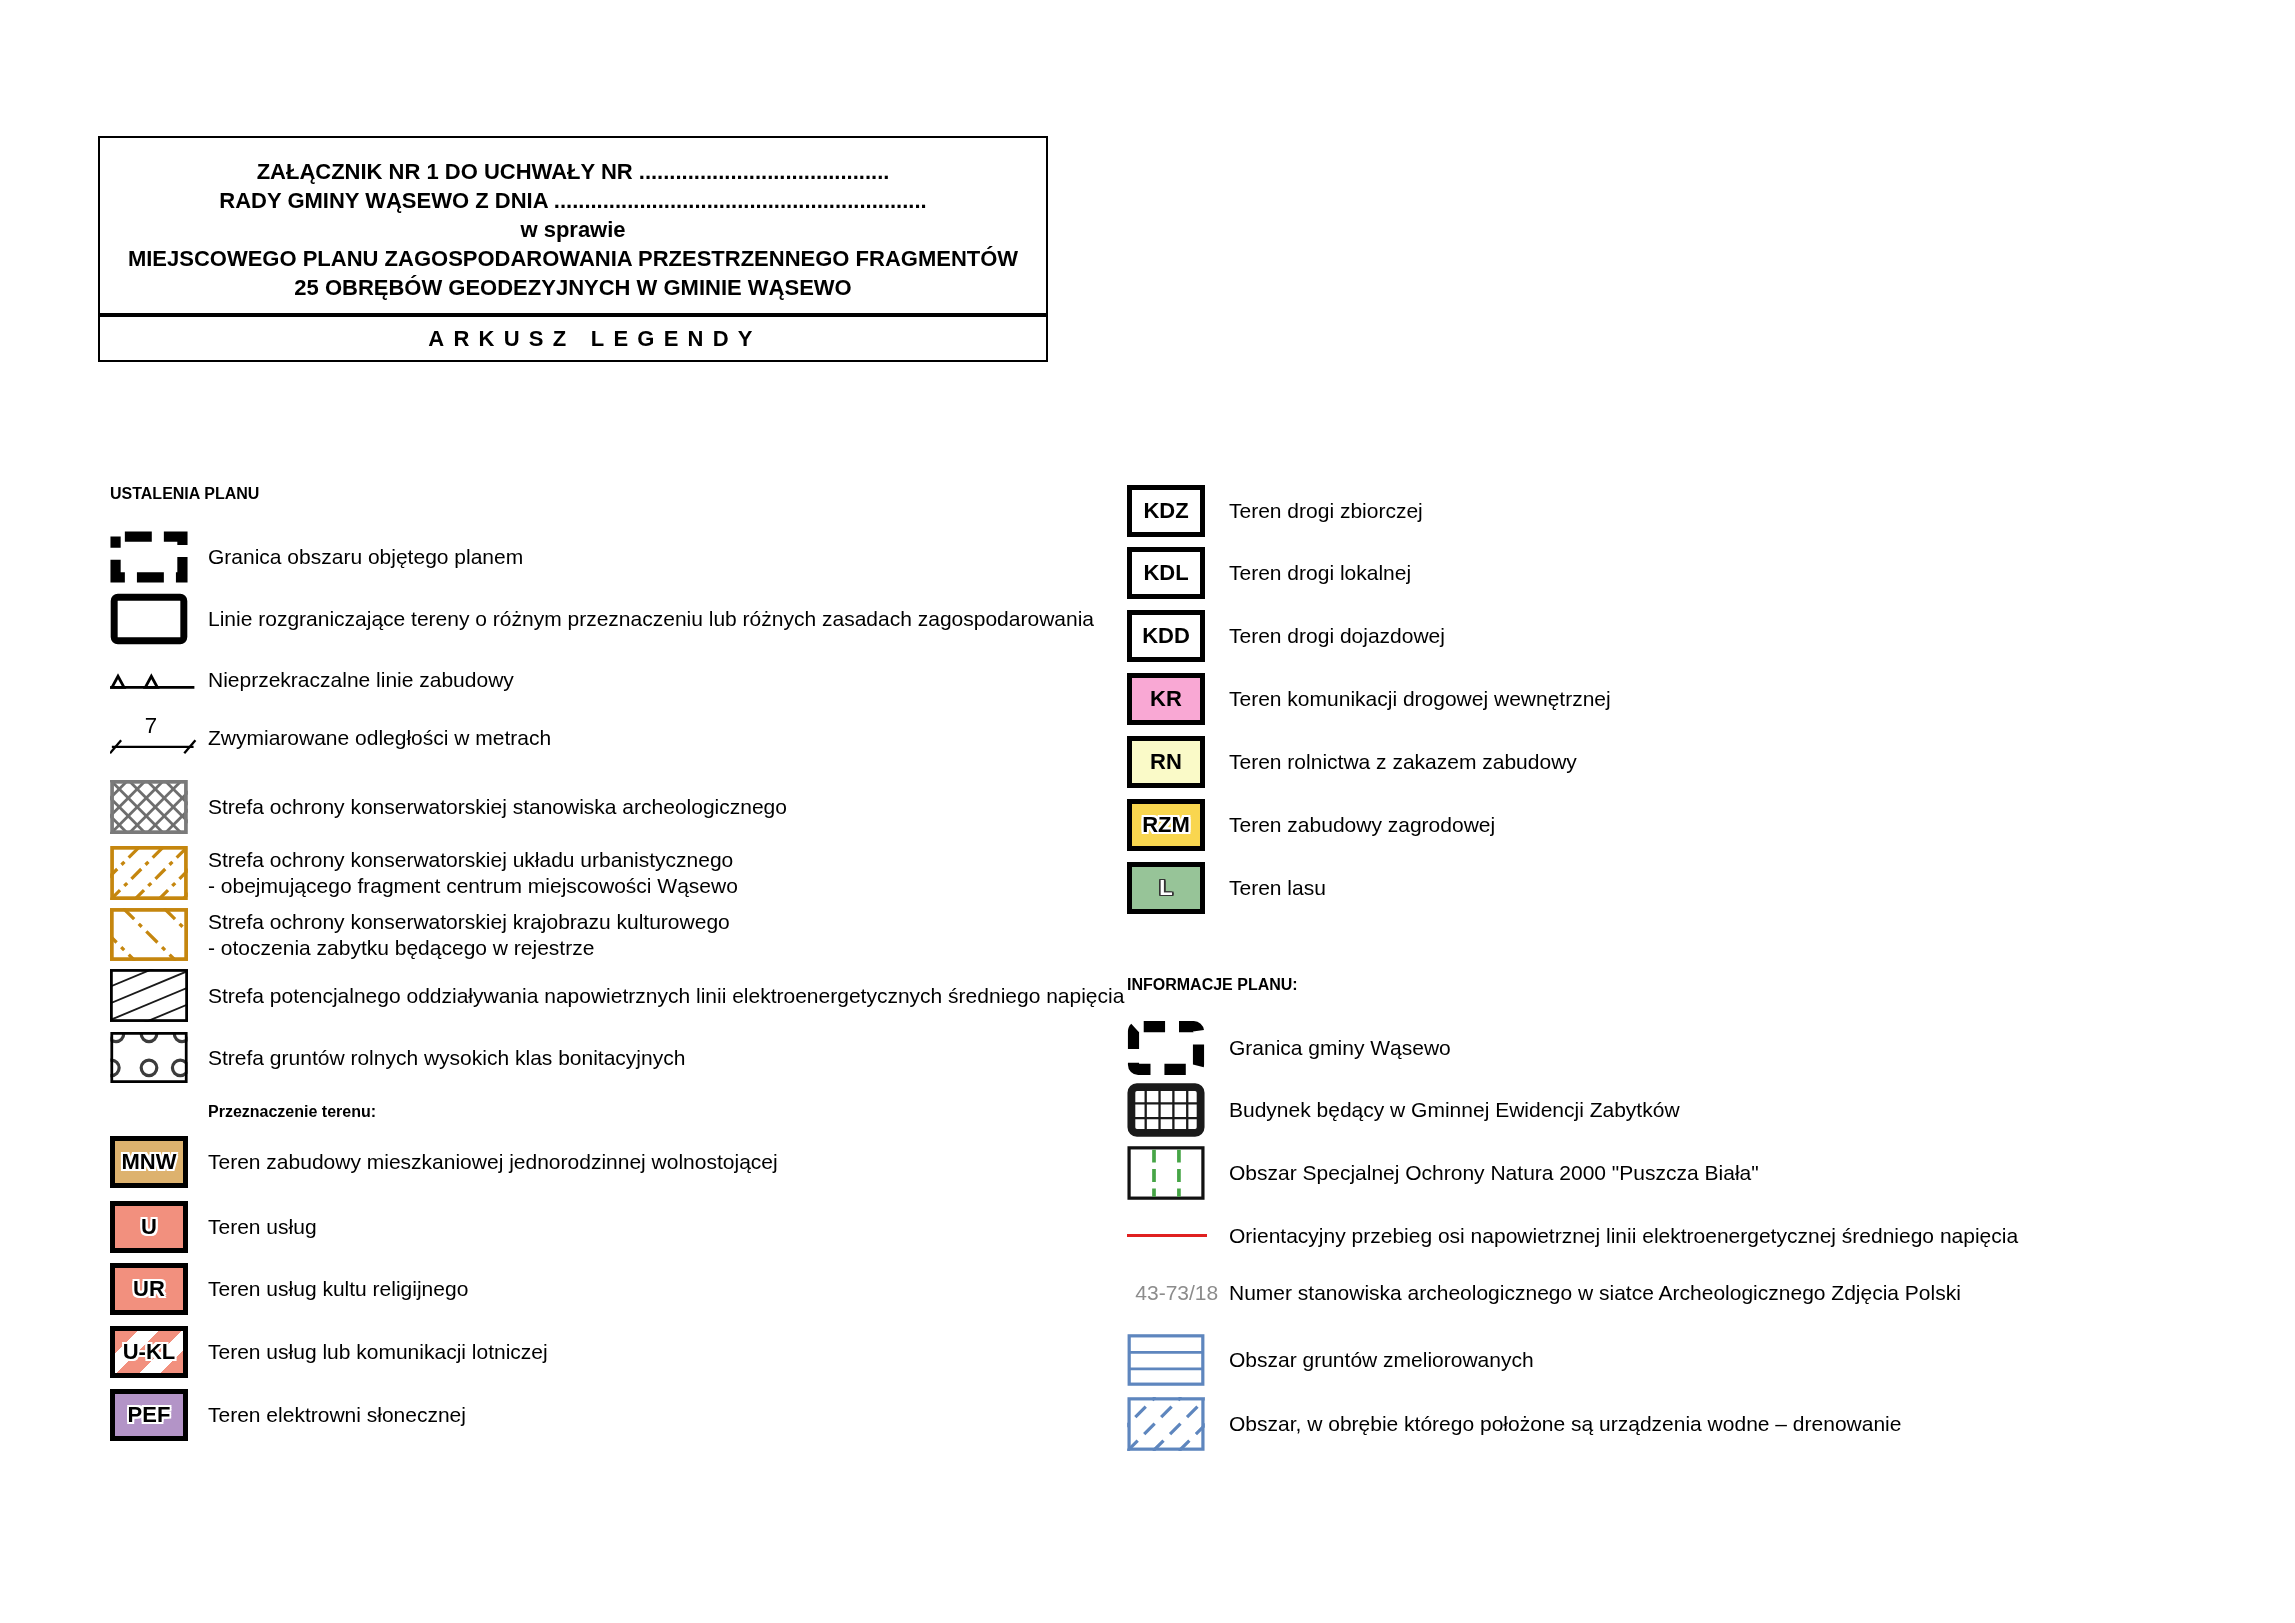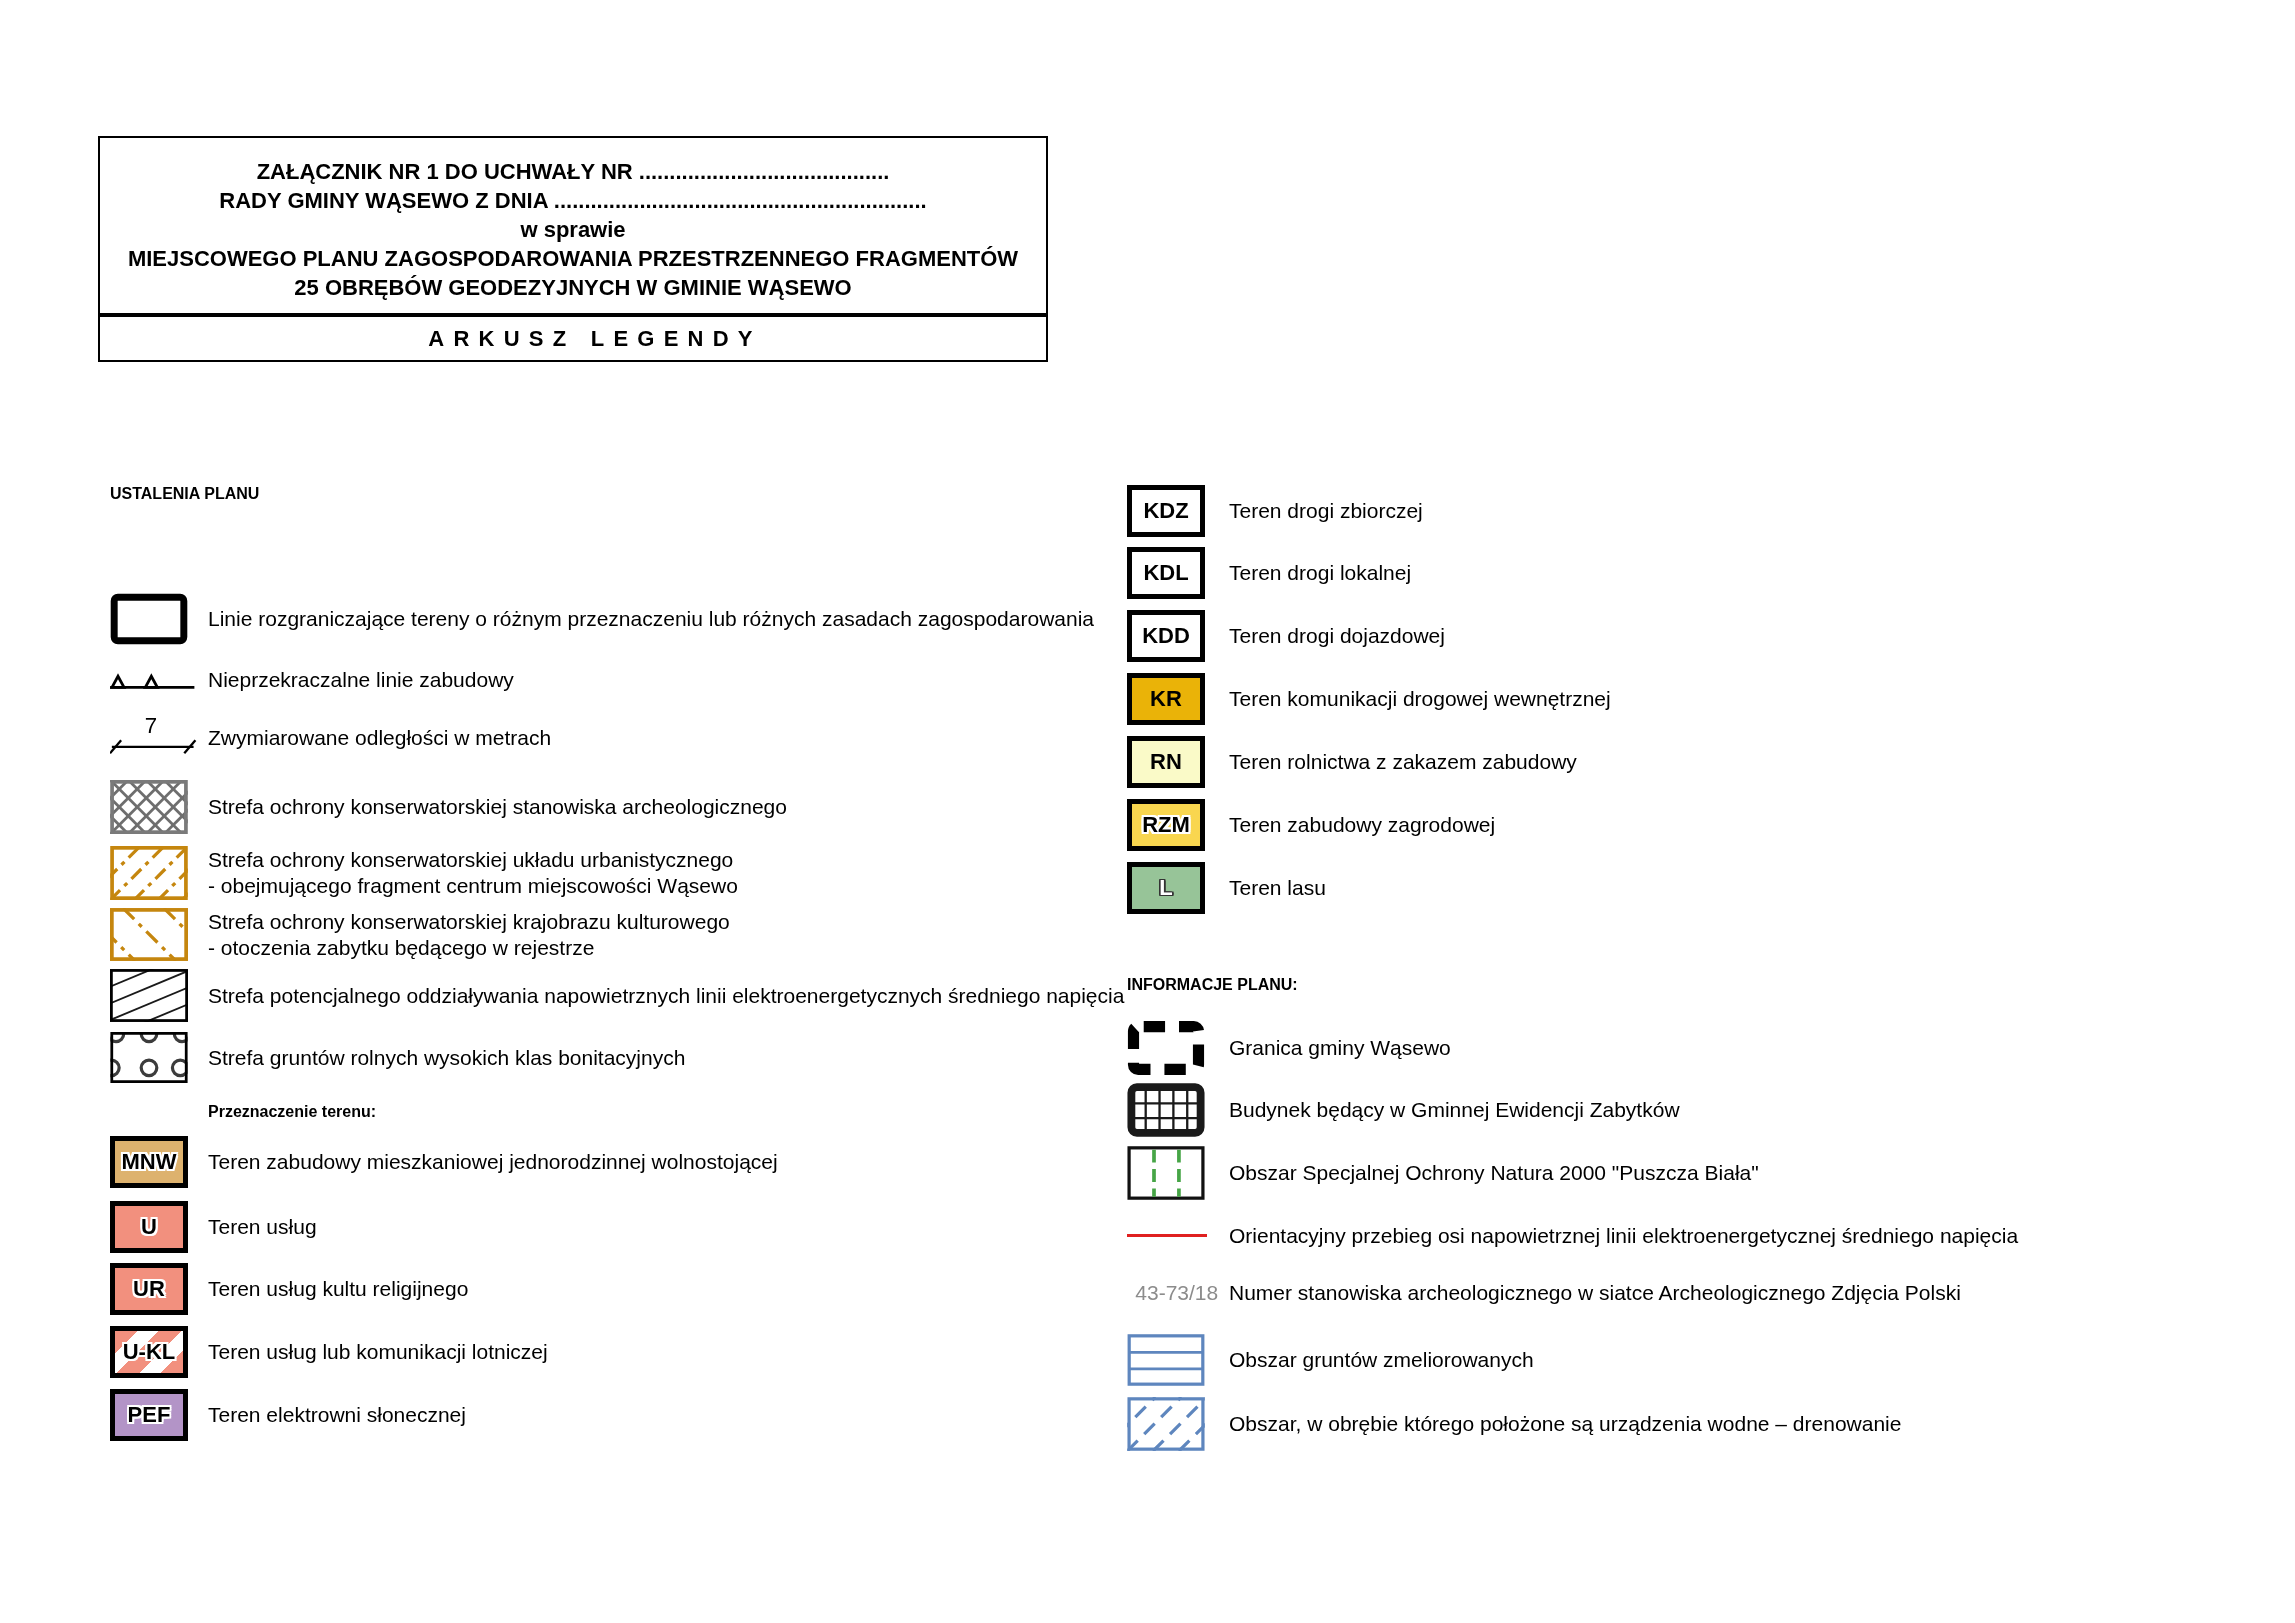--- a/index.html
+++ b/index.html
@@ -30,21 +30,21 @@
         text-shadow:-1.9px -1.9px 0 #fff,1.9px -1.9px 0 #fff,-1.9px 1.9px 0 #fff,1.9px 1.9px 0 #fff,
                     -1.9px 0 0 #fff,1.9px 0 0 #fff,0 -1.9px 0 #fff,0 1.9px 0 #fff;}
   .code.plain{text-shadow:none;}
   .code.white{color:#fff;
         text-shadow:-1.4px -1.4px 0 #333,1.4px -1.4px 0 #333,-1.4px 1.4px 0 #333,1.4px 1.4px 0 #333,
                     -1.4px 0 0 #333,1.4px 0 0 #333,0 -1.4px 0 #333,0 1.4px 0 #333;}
   .bg-mnw{background:#DDB26E;}
   .bg-u{background:#F2907E;}
   .bg-ukl{background:repeating-linear-gradient(135deg,#F2907E 0 15.7px,#ffffff 15.7px 31px);}
   .bg-pef{background:#B394C7;}
-  .bg-kr{background:#eab308;}
+  .bg-kr{background:#f9a8d4;}
   .bg-rn{background:#FAFAC8;}
   .bg-rzm{background:#F9D64F;}
   .bg-l{background:#97C498;}
 
   .redline{width:80px;height:3.2px;background:#E02020;}
   .azp-code{font-size:21px;color:#8C8C8C;white-space:nowrap;}
 </style>
 </head>
 <body>
 
@@ -58,20 +58,28 @@
       <div class="title-line">MIEJSCOWEGO PLANU ZAGOSPODAROWANIA PRZESTRZENNEGO FRAGMENTÓW</div>
       <div class="title-line">25 OBRĘBÓW GEODEZYJNYCH W GMINIE WĄSEWO</div>
     </div>
     <div class="title-bar">
       <div class="title-line">ARKUSZ LEGENDY</div>
     </div>
   </div>
 
   <div class="h1" style="left:110px;top:485px;">USTALENIA PLANU</div>
 
+  <div class="row" style="left:110px;top:531px;height:52px;">
+    <div class="symcell">
+      <svg width="78" height="52" viewBox="0 0 168 112">
+        <rect x="12" y="12" width="144" height="88" fill="none" stroke="#000" stroke-width="22" stroke-dasharray="58 26" stroke-dashoffset="-20"></rect>
+      </svg>
+    </div>
+    <div class="lab">Granica obszaru objętego planem</div>
+  </div>
 
   <div class="row" style="left:110px;top:593px;height:52px;">
     <div class="symcell">
       <svg width="78" height="52" viewBox="0 0 168 112">
         <rect x="9" y="9" width="150" height="94" rx="8" fill="none" stroke="#000" stroke-width="15"></rect>
       </svg>
     </div>
     <div class="lab">Linie rozgraniczające tereny o różnym przeznaczeniu lub różnych zasadach zagospodarowania</div>
   </div>
 

